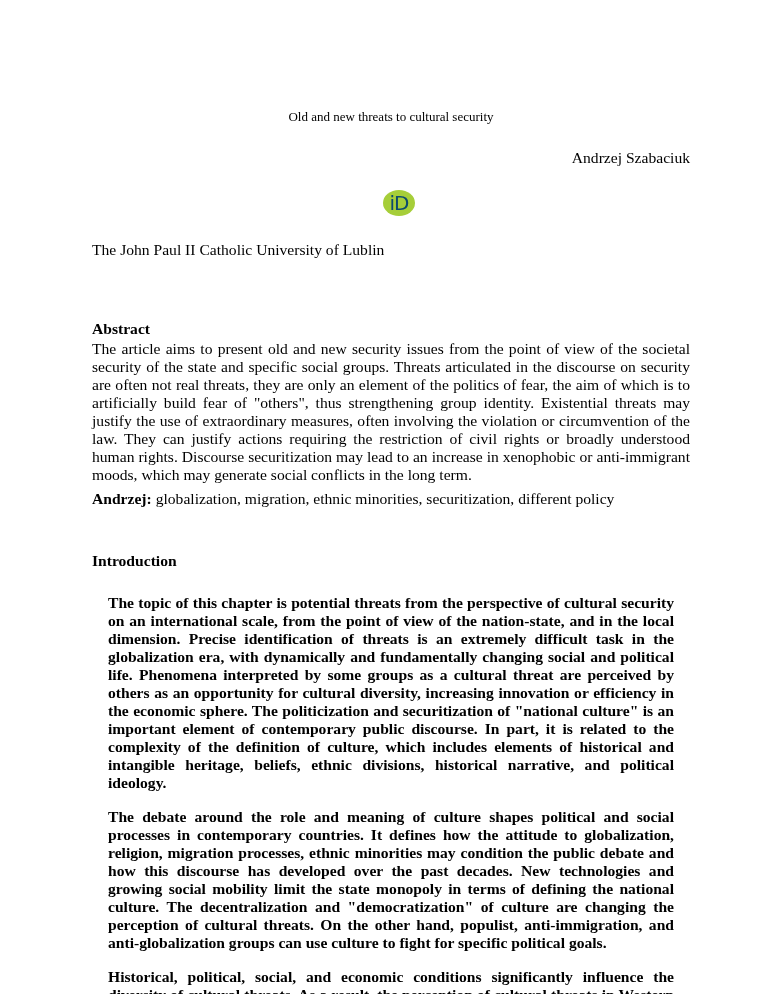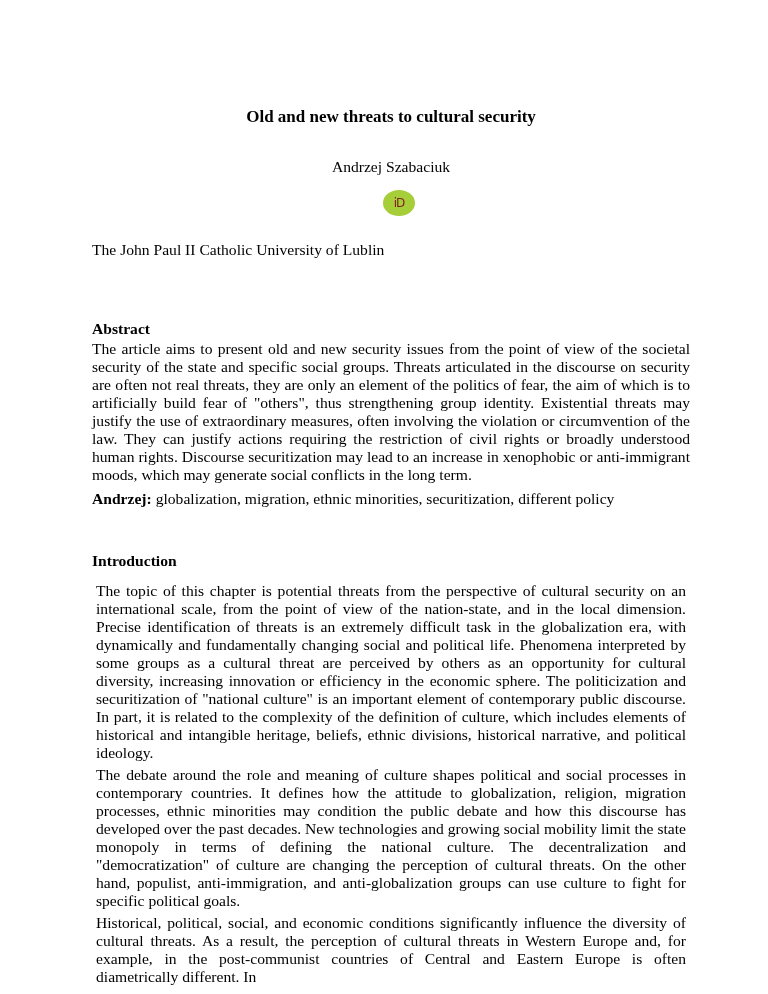--- a/index.html
+++ b/index.html
@@ -22,29 +22,29 @@
       left: 92px;
       top: 0;
       width: 598px;
     }
     .title {
       position: absolute;
       top: 108px;
       left: 0;
       width: 598px;
       text-align: center;
-      font-weight: bold;
-      font-size: 17px;
+      font-weight: normal;
+      font-size: 13px;
     }
     .author {
       position: absolute;
-      top: 158px;
+      top: 149px;
       left: 0;
       width: 598px;
-      text-align: center;
+      text-align: right;
     }
     .orcid-row {
       position: absolute;
       top: 176px;
       left: 0;
       width: 598px;
       text-align: center;
       height: 36px;
     }
     .orcid-inner {
@@ -54,23 +54,23 @@
       margin-left: 16px;
     }
     .orcid-icon {
       position: absolute;
       left: 0;
       top: 0;
       width: 32px;
       height: 26px;
       border-radius: 50%;
       background: #a6ce39;
-      color: #7f1d1d;
+      color: #0c4a6e;
       font-family: "DejaVu Sans", sans-serif;
-      font-size: 12px;
+      font-size: 20px;
       line-height: 26px;
       text-align: center;
       letter-spacing: -1px;
     }
     .orcid-num {
       display: inline-block;
       padding-top: 18px;
     }
     .affiliation {
       position: absolute;
@@ -93,22 +93,23 @@
       margin: 0;
     }
     .abstract-body { top: 340px; }
     .keywords {
       top: 490px;
       text-align: left;
     }
     .keywords .kw-label { font-weight: bold; }
     .intro-body { top: 578px; }
     .intro-body p {
-      margin: 4px;
+      margin: 16px;
       text-align: justify;
+      font-weight: bold;
     }
   </style>
 </head>
 <body>
 
 <div class="page">
   <div class="title">Old and new threats to cultural security</div>
 
   <div class="author">Andrzej Szabaciuk</div>
 

